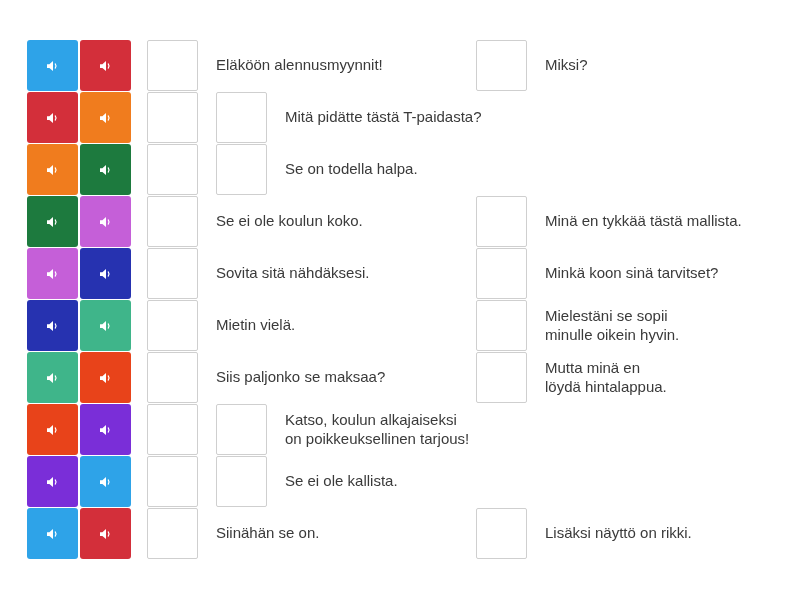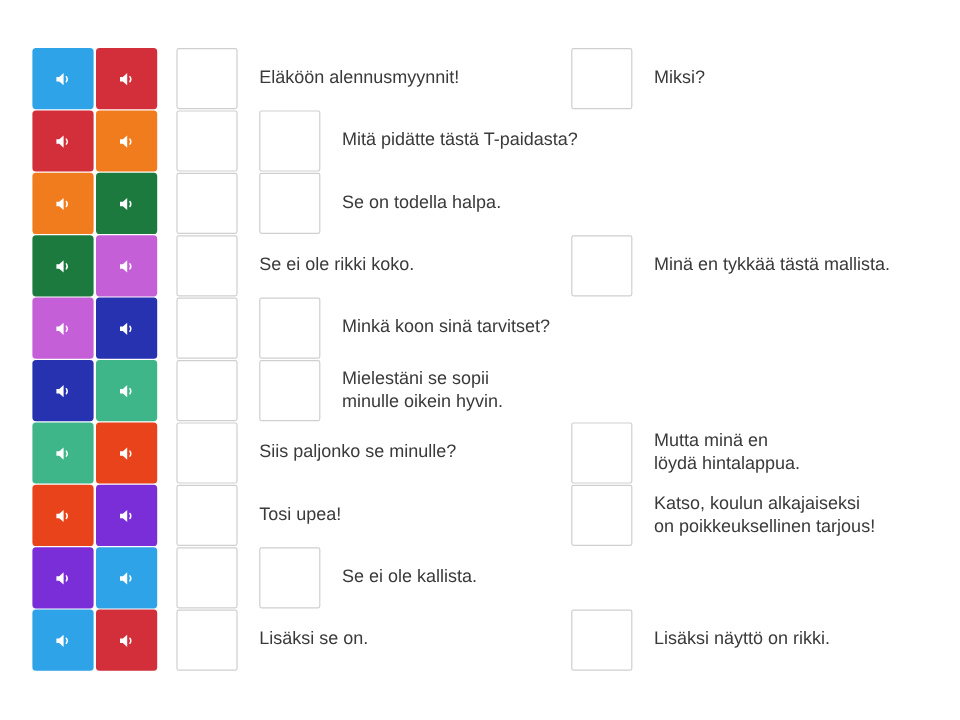--- a/index.html
+++ b/index.html
@@ -158,21 +158,21 @@
     <div class="tile-gap"></div>
     <div class="audio-tile" aria-label="speaker-icon" style="background: rgb(197, 95, 216);">
       <svg class="spk" viewBox="0 0 24 24">
         <path fill="#ffffff" d="M4 9.5h3.2L12 5.2v13.6L7.2 14.5H4z"></path>
         <path fill="none" stroke="#ffffff" stroke-width="1.6" stroke-linecap="round" d="M15 9.2c1.2 1.6 1.2 4 0 5.6"></path>
       </svg>
     </div>
     <div class="gap-16"></div>
     <div class="drop-slot"></div>
     <div class="gap-18"></div>
-    <div class="text-cell col-left-text">Se ei ole rikki koko.</div>
+    <div class="text-cell col-left-text">Se ei ole koulun koko.</div>
     <div class="drop-slot"></div>
     <div class="gap-18"></div>
     <div class="text-cell col-right-text">Minä en tykkää tästä mallista.</div>
   </div>
 
   <div class="row">
     <div class="left-margin"></div>
     <div class="audio-tile" aria-label="speaker-icon" style="background: rgb(197, 95, 216);">
       <svg class="spk" viewBox="0 0 24 24">
         <path fill="#ffffff" d="M4 9.5h3.2L12 5.2v13.6L7.2 14.5H4z"></path>
@@ -182,20 +182,21 @@
     <div class="tile-gap"></div>
     <div class="audio-tile" aria-label="speaker-icon" style="background: rgb(38, 50, 176);">
       <svg class="spk" viewBox="0 0 24 24">
         <path fill="#ffffff" d="M4 9.5h3.2L12 5.2v13.6L7.2 14.5H4z"></path>
         <path fill="none" stroke="#ffffff" stroke-width="1.6" stroke-linecap="round" d="M15 9.2c1.2 1.6 1.2 4 0 5.6"></path>
       </svg>
     </div>
     <div class="gap-16"></div>
     <div class="drop-slot"></div>
     <div class="gap-18"></div>
+    <div class="text-cell col-left-text">Sovita sitä nähdäksesi.</div>
     <div class="drop-slot"></div>
     <div class="gap-18"></div>
     <div class="text-cell col-right-text">Minkä koon sinä tarvitset?</div>
   </div>
 
   <div class="row">
     <div class="left-margin"></div>
     <div class="audio-tile" aria-label="speaker-icon" style="background: rgb(38, 50, 176);">
       <svg class="spk" viewBox="0 0 24 24">
         <path fill="#ffffff" d="M4 9.5h3.2L12 5.2v13.6L7.2 14.5H4z"></path>
@@ -205,20 +206,21 @@
     <div class="tile-gap"></div>
     <div class="audio-tile" aria-label="speaker-icon" style="background: rgb(63, 181, 138);">
       <svg class="spk" viewBox="0 0 24 24">
         <path fill="#ffffff" d="M4 9.5h3.2L12 5.2v13.6L7.2 14.5H4z"></path>
         <path fill="none" stroke="#ffffff" stroke-width="1.6" stroke-linecap="round" d="M15 9.2c1.2 1.6 1.2 4 0 5.6"></path>
       </svg>
     </div>
     <div class="gap-16"></div>
     <div class="drop-slot"></div>
     <div class="gap-18"></div>
+    <div class="text-cell col-left-text">Mietin vielä.</div>
     <div class="drop-slot"></div>
     <div class="gap-18"></div>
     <div class="text-cell col-right-text">Mielestäni se sopii
 minulle oikein hyvin.</div>
   </div>
 
   <div class="row">
     <div class="left-margin"></div>
     <div class="audio-tile" aria-label="speaker-icon" style="background: rgb(63, 181, 138);">
       <svg class="spk" viewBox="0 0 24 24">
@@ -229,21 +231,21 @@
     <div class="tile-gap"></div>
     <div class="audio-tile" aria-label="speaker-icon" style="background: rgb(232, 67, 26);">
       <svg class="spk" viewBox="0 0 24 24">
         <path fill="#ffffff" d="M4 9.5h3.2L12 5.2v13.6L7.2 14.5H4z"></path>
         <path fill="none" stroke="#ffffff" stroke-width="1.6" stroke-linecap="round" d="M15 9.2c1.2 1.6 1.2 4 0 5.6"></path>
       </svg>
     </div>
     <div class="gap-16"></div>
     <div class="drop-slot"></div>
     <div class="gap-18"></div>
-    <div class="text-cell col-left-text">Siis paljonko se minulle?</div>
+    <div class="text-cell col-left-text">Siis paljonko se maksaa?</div>
     <div class="drop-slot"></div>
     <div class="gap-18"></div>
     <div class="text-cell col-right-text">Mutta minä en
 löydä hintalappua.</div>
   </div>
 
   <div class="row">
     <div class="left-margin"></div>
     <div class="audio-tile" aria-label="speaker-icon" style="background: rgb(232, 67, 26);">
       <svg class="spk" viewBox="0 0 24 24">
@@ -254,21 +256,20 @@
     <div class="tile-gap"></div>
     <div class="audio-tile" aria-label="speaker-icon" style="background: rgb(122, 46, 216);">
       <svg class="spk" viewBox="0 0 24 24">
         <path fill="#ffffff" d="M4 9.5h3.2L12 5.2v13.6L7.2 14.5H4z"></path>
         <path fill="none" stroke="#ffffff" stroke-width="1.6" stroke-linecap="round" d="M15 9.2c1.2 1.6 1.2 4 0 5.6"></path>
       </svg>
     </div>
     <div class="gap-16"></div>
     <div class="drop-slot"></div>
     <div class="gap-18"></div>
-    <div class="text-cell col-left-text">Tosi upea!</div>
     <div class="drop-slot"></div>
     <div class="gap-18"></div>
     <div class="text-cell col-right-text">Katso, koulun alkajaiseksi
 on poikkeuksellinen tarjous!</div>
   </div>
 
   <div class="row">
     <div class="left-margin"></div>
     <div class="audio-tile" aria-label="speaker-icon" style="background: rgb(122, 46, 216);">
       <svg class="spk" viewBox="0 0 24 24">
@@ -302,19 +303,19 @@
     <div class="tile-gap"></div>
     <div class="audio-tile" aria-label="speaker-icon" style="background: rgb(211, 47, 58);">
       <svg class="spk" viewBox="0 0 24 24">
         <path fill="#ffffff" d="M4 9.5h3.2L12 5.2v13.6L7.2 14.5H4z"></path>
         <path fill="none" stroke="#ffffff" stroke-width="1.6" stroke-linecap="round" d="M15 9.2c1.2 1.6 1.2 4 0 5.6"></path>
       </svg>
     </div>
     <div class="gap-16"></div>
     <div class="drop-slot"></div>
     <div class="gap-18"></div>
-    <div class="text-cell col-left-text">Lisäksi se on.</div>
+    <div class="text-cell col-left-text">Siinähän se on.</div>
     <div class="drop-slot"></div>
     <div class="gap-18"></div>
     <div class="text-cell col-right-text">Lisäksi näyttö on rikki.</div>
   </div>
 </div>
 </div>
 
 </body></html>

